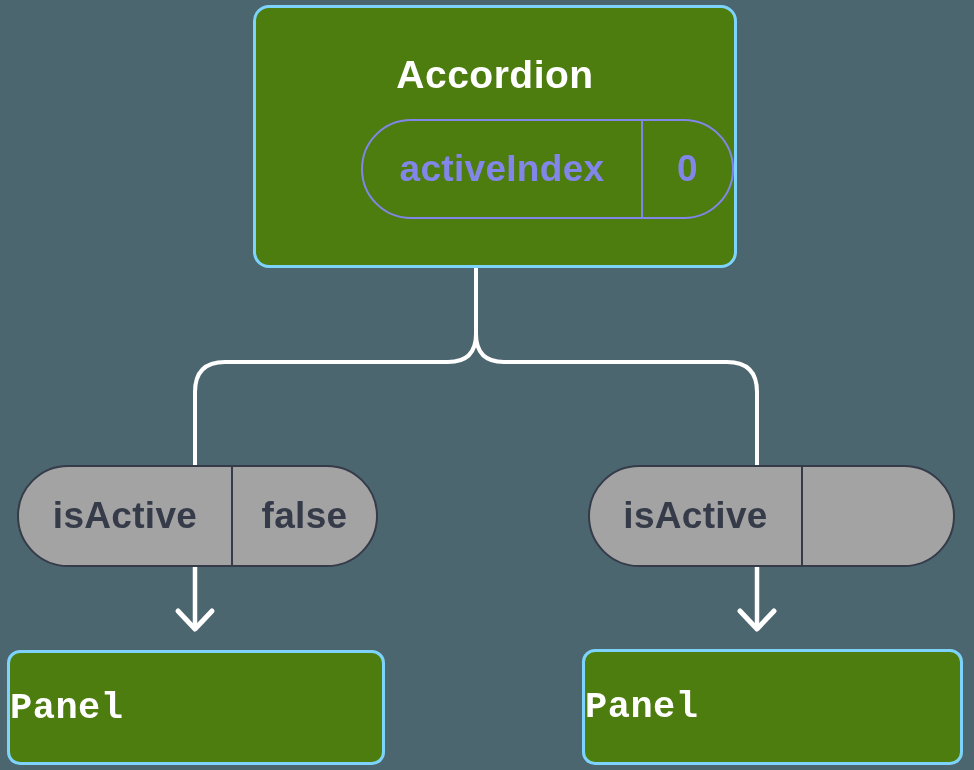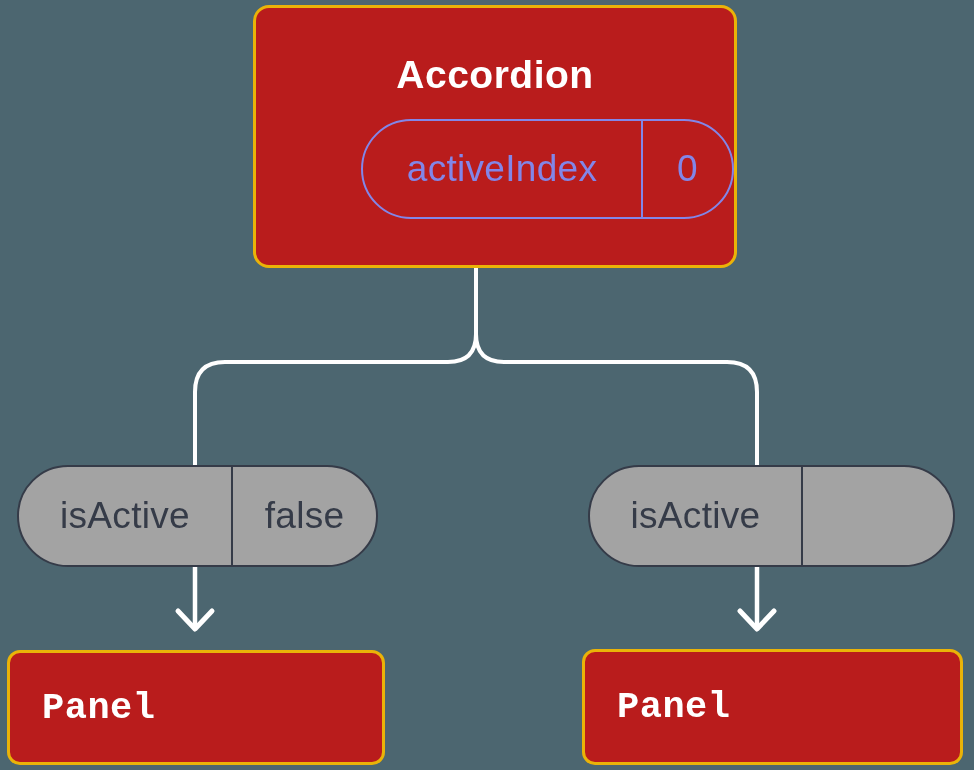--- a/index.html
+++ b/index.html
@@ -13,25 +13,24 @@
     width: 974px; height: 770px;
     background: #4C6670;
   }
   .connectors {
     position: absolute; left: 0; top: 0;
     width: 974px; height: 770px;
     z-index: 1;
   }
   .node {
     position: absolute;
-    background: #b91c1c;
-    border: 3px solid #eab308;
+    background: #4d7c0f;
+    border: 3px solid #7dd3fc;
     box-sizing: border-box;
     z-index: 2;
-    padding-left: 32px;
   }
   .root-node {
     left: 253px; top: 5px;
     width: 484px; height: 263px;
     border-radius: 16px;
   }
   .root-title {
     position: absolute;
     left: 0; top: 46px; width: 100%;
     text-align: center;
@@ -45,21 +44,21 @@
     display: flex;
     box-sizing: border-box;
     overflow: hidden;
     z-index: 2;
   }
   .pill .cell {
     display: flex;
     align-items: center;
     justify-content: center;
     font-size: 37px;
-    font-weight: 400;
+    font-weight: 700;
     letter-spacing: 0.3px;
   }
   .state-pill {
     left: 361px; top: 119px;     
     width: 373px; height: 100px;
     border: 2.5px solid #8286E8;
     border-radius: 50px;
     background: transparent;
     color: #8286E8;
   }

